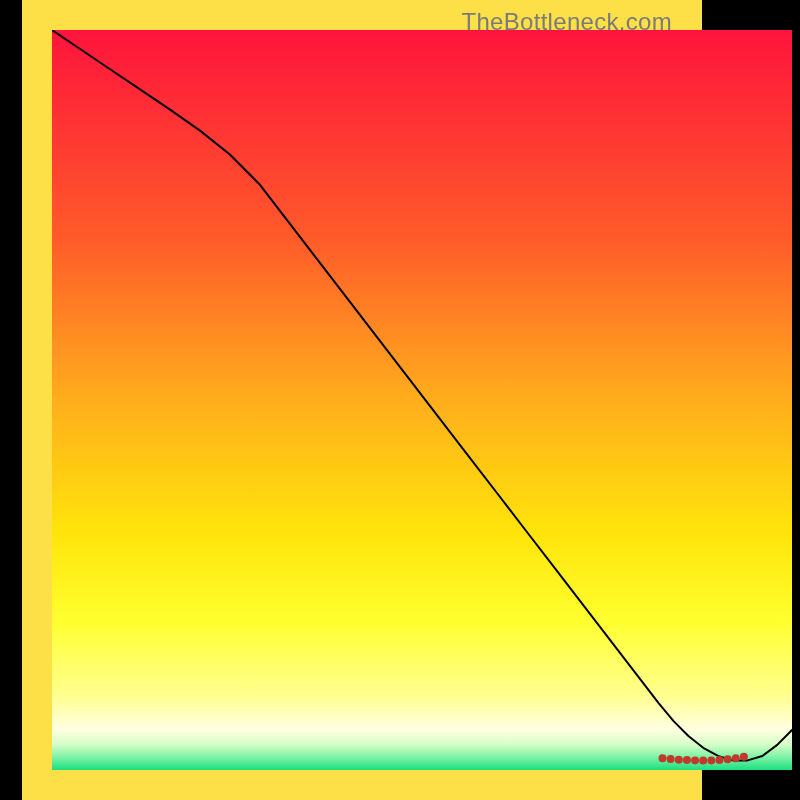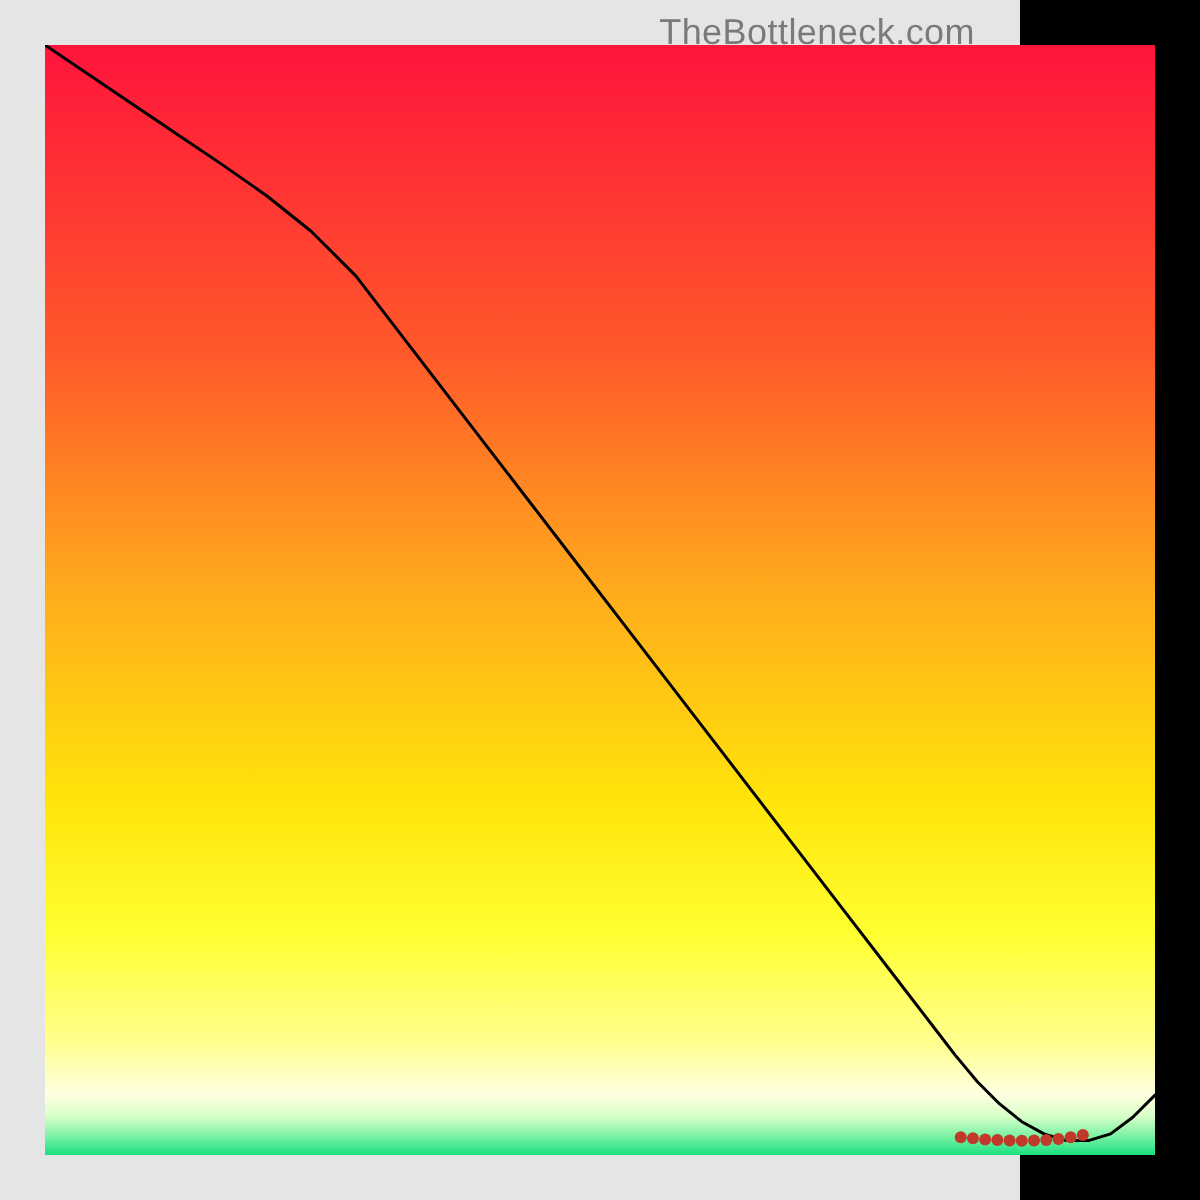--- a/index.html
+++ b/index.html
@@ -1,17 +1,17 @@
 <!DOCTYPE html>
 <html><head>
 <meta charset="utf-8">
 <style>
 * { margin: 0; padding: 0; box-sizing: border-box; }
 html, body { width: 800px; height: 800px; background: #000; overflow: hidden; }
-.frame { position: relative; width: 680px; height: 800px; background: #e5e5e5; }
+.frame { position: relative; width: 680px; height: 800px; background: #fde047; margin-left: 22px; }
 .plot { position: absolute; left: 30px; top: 30px; width: 740px; height: 740px; }
 .watermark { position: absolute; top: 8px; right: 30px; color: #7a7a7a; font-family: Arial, Helvetica, sans-serif; font-size: 24px; letter-spacing: 0.3px; }
 svg { display: block; }
 </style>
 </head>
 <body>
 <div class="frame">
   <div class="watermark">TheBottleneck.com</div>
   <svg class="plot" viewBox="0 0 740 740" width="740" height="740">
       <defs>

